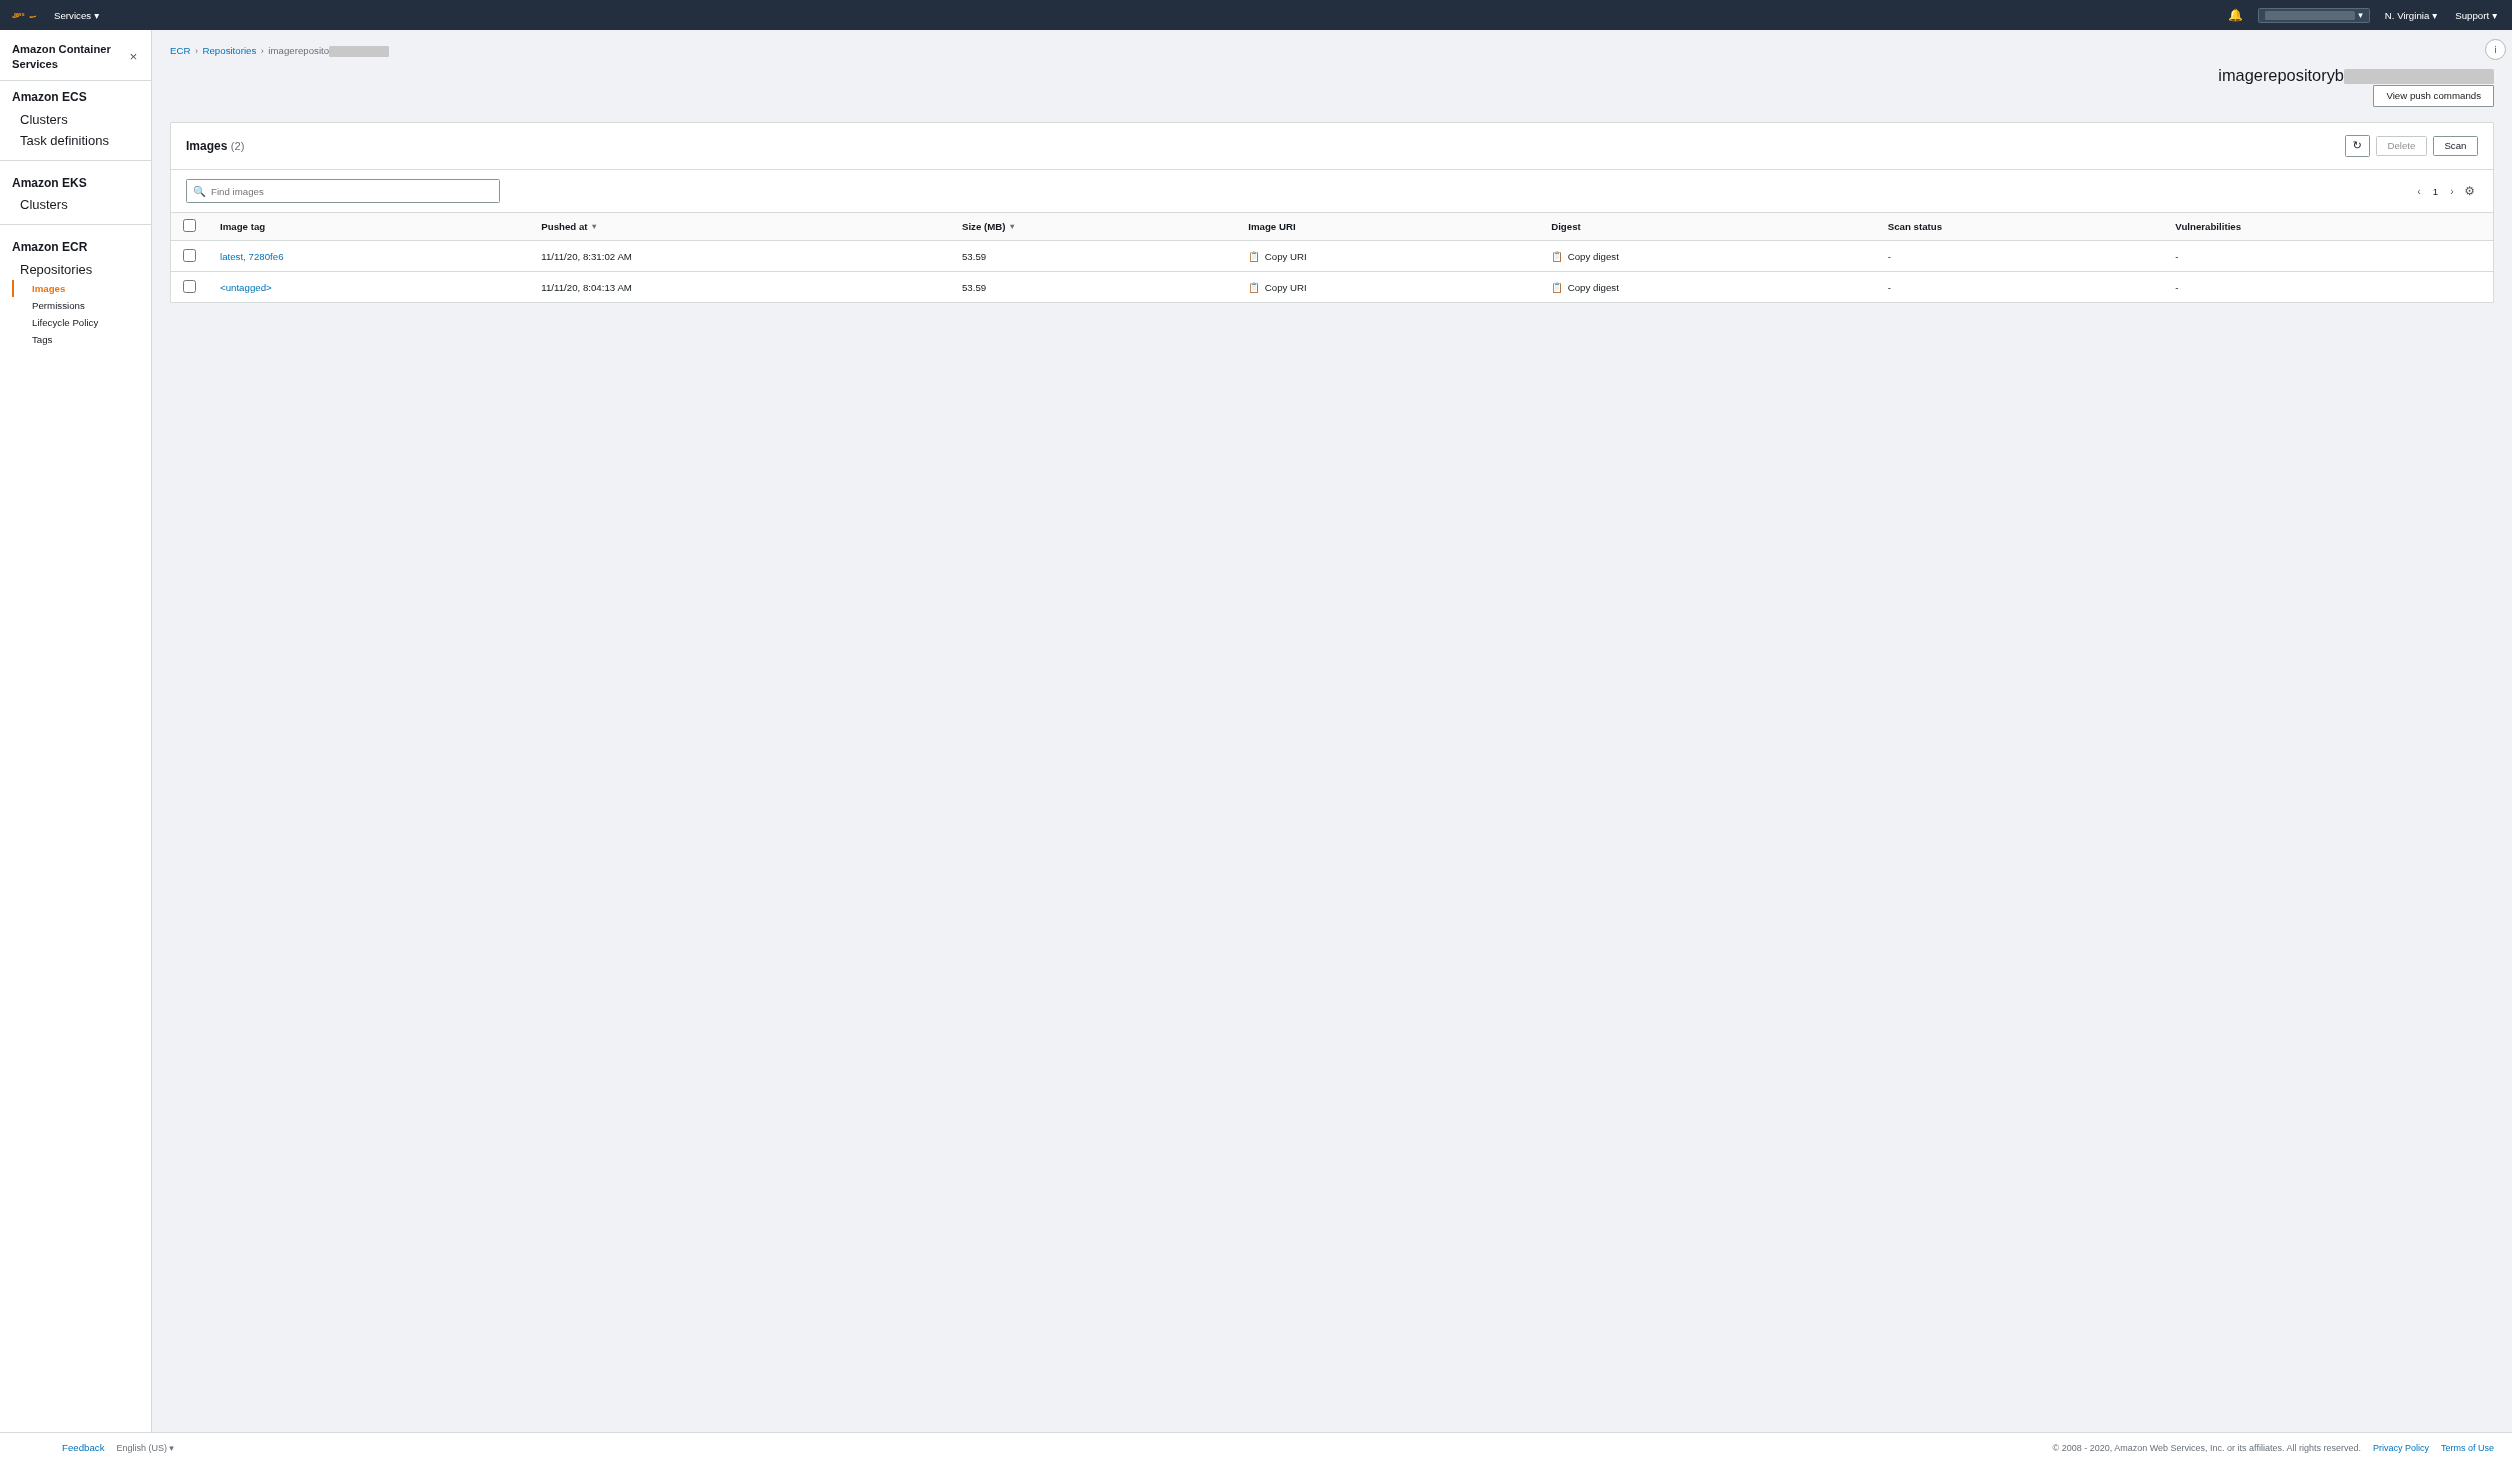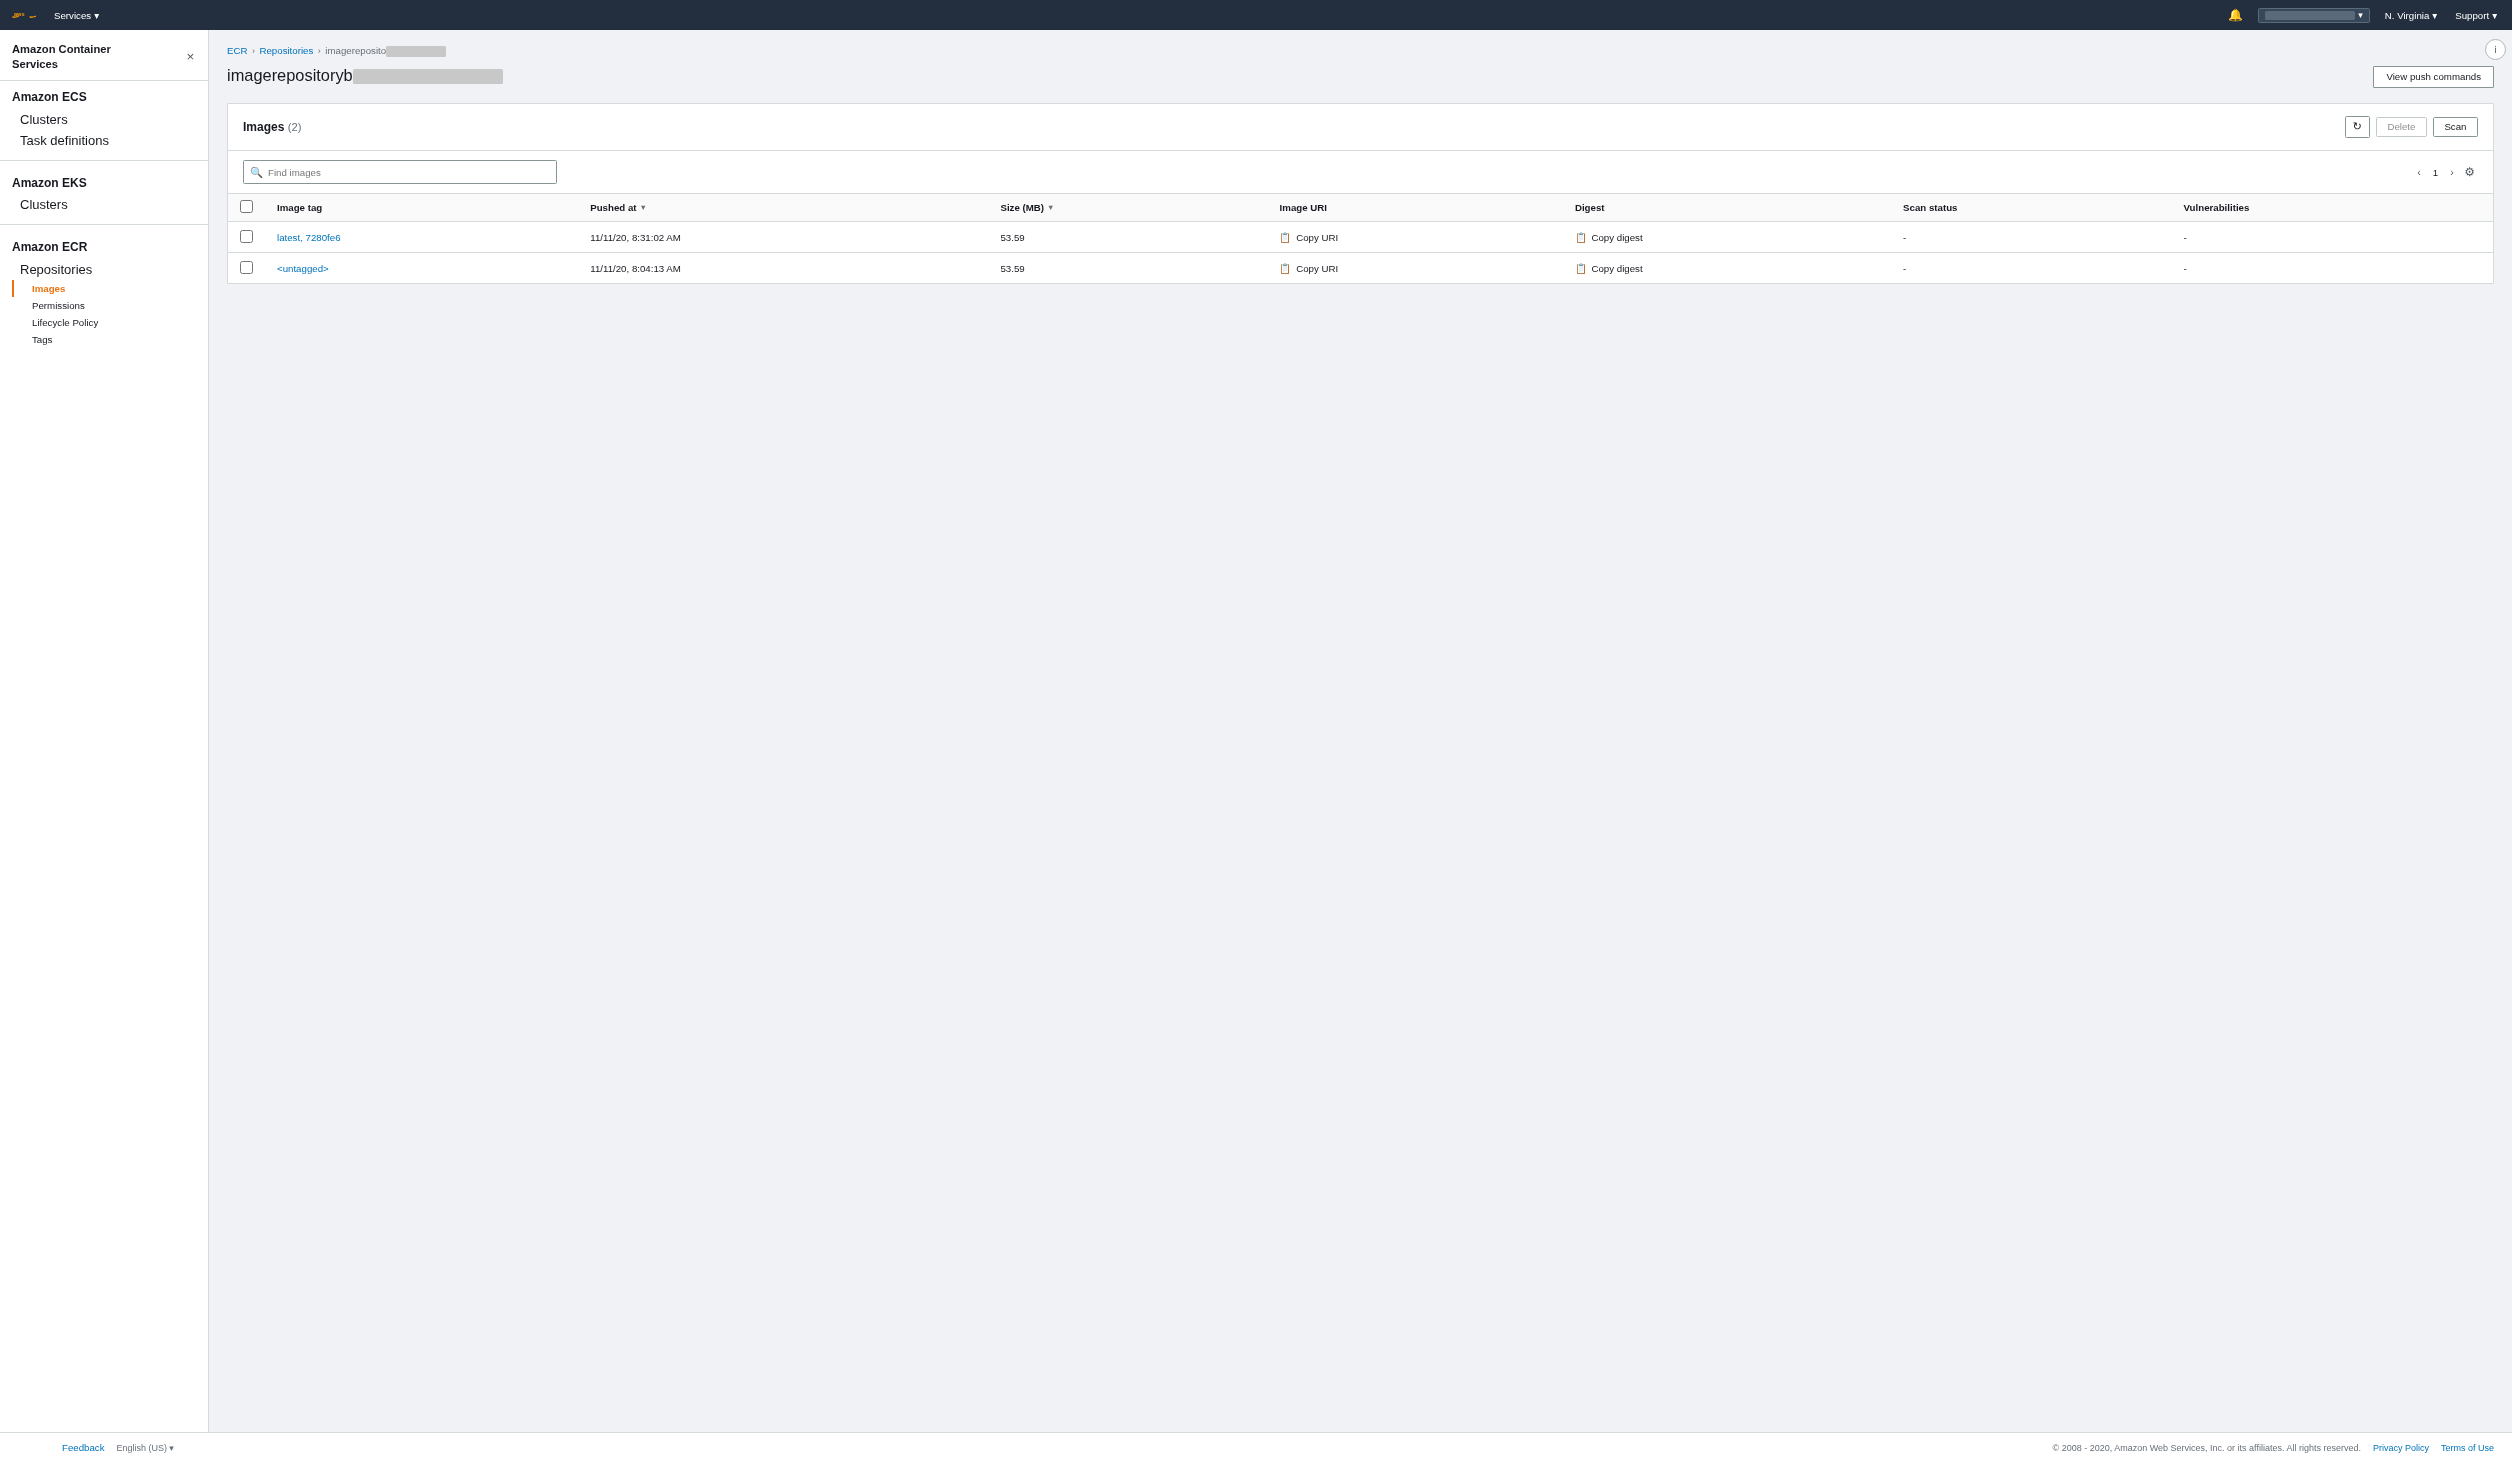--- a/index.html
+++ b/index.html
@@ -69,21 +69,21 @@
 
     
     .page-wrapper {
       display: flex;
       flex: 1;
       overflow: hidden;
     }
 
     
     .sidebar {
-      width: 209px;
+      width: 152px;
       background: #fff;
       border-right: 0.7px solid #d5dbdb;
       flex-shrink: 0;
       overflow-y: auto;
       padding-bottom: 15px;
     }
     .sidebar-header {
       display: flex;
       align-items: center;
       justify-content: space-between;
@@ -158,23 +158,24 @@
       color: #0073bb;
       cursor: pointer;
       text-decoration: none;
     }
     .breadcrumb-sep { color: #687078; font-size: 9px; }
     .breadcrumb-current { color: #687078; }
 
     
     .page-header {
       display: flex;
-      align-items: flex-start;
+      align-items: flex-end;
       justify-content: space-between;
       margin-bottom: 15px;
+      flex-direction: column;
     }
     .page-title {
       font-size: 16.4px;
       font-weight: 300;
       color: #16191f;
     }
     .view-push-btn {
       background: #fff;
       border: 0.7px solid #879596;
       color: #16191f;

